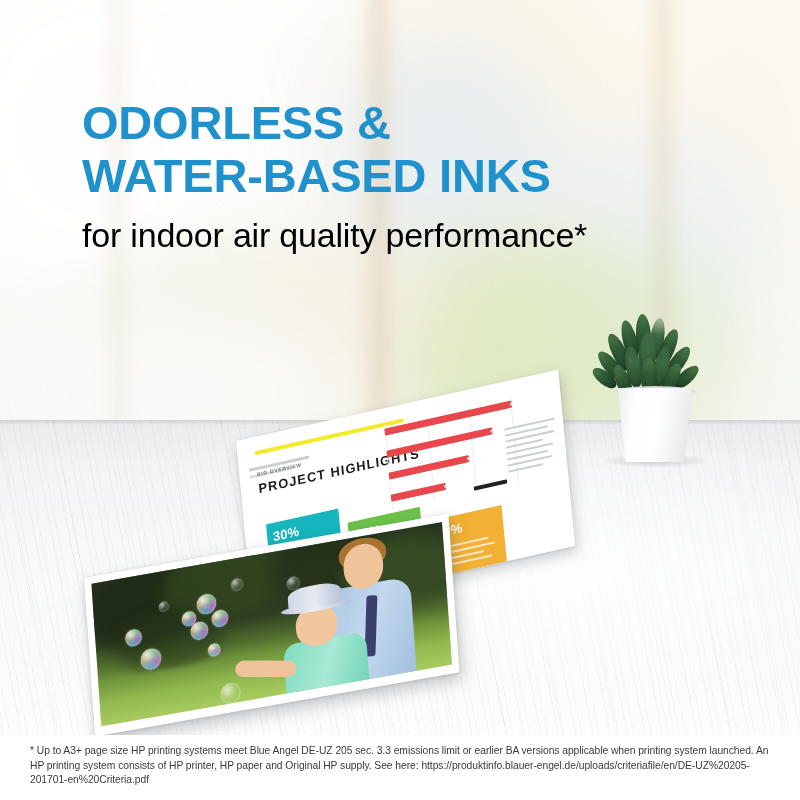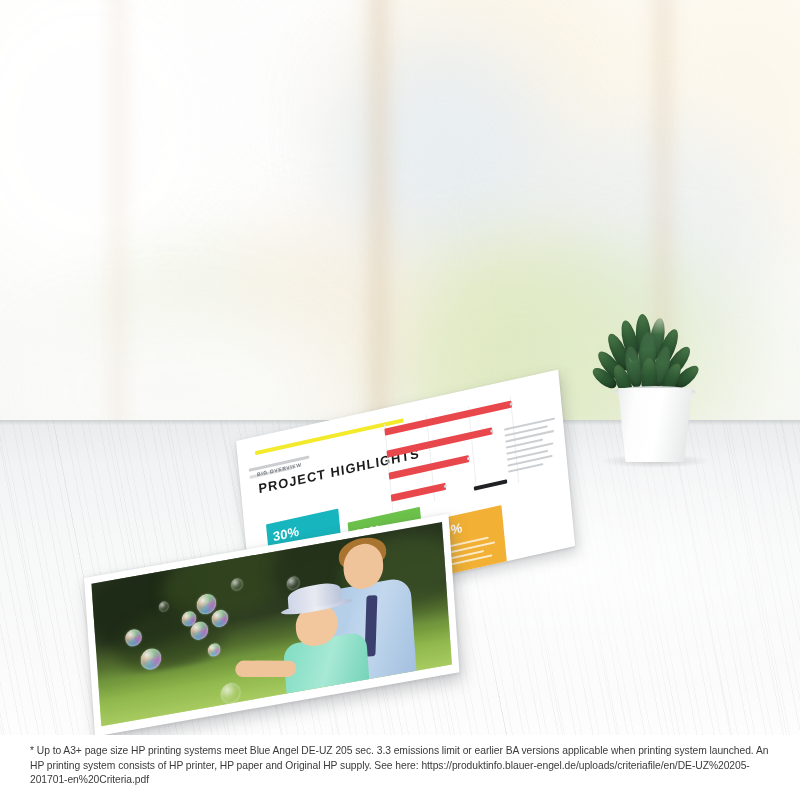--- a/index.html
+++ b/index.html
@@ -413,17 +413,20 @@
       <div class="bubble" style="left:104px;top:30px;width:20px;height:20px;"></div>
       <div class="bubble" style="left:118px;top:48px;width:17px;height:17px;"></div>
       <div class="bubble" style="left:112px;top:80px;width:13px;height:13px;"></div>
       <div class="bubble pale" style="left:140px;top:20px;width:12px;height:12px;"></div>
       <div class="bubble pale" style="left:196px;top:28px;width:13px;height:13px;"></div>
       <div class="bubble pale" style="left:122px;top:122px;width:20px;height:20px;"></div>
       <div class="bubble pale" style="left:66px;top:30px;width:10px;height:10px;"></div>
     </div>
   </div>
 
+  <div class="headline" style="color:#1f91cc;">ODORLESS &amp;
+WATER-BASED INKS</div>
+  <div class="subhead">for indoor air quality performance*</div>
 
   <div class="footnote-band"></div>
   <div class="footnote">* Up to A3+ page size HP printing systems meet Blue Angel DE-UZ 205 sec. 3.3 emissions limit or earlier BA versions applicable when printing system launched. An HP printing system consists of HP printer, HP paper and Original HP supply. See here: https://produktinfo.blauer-engel.de/uploads/criteriafile/en/DE-UZ%20205-201701-en%20Criteria.pdf</div>
 
 </div>
 
 </body></html>

